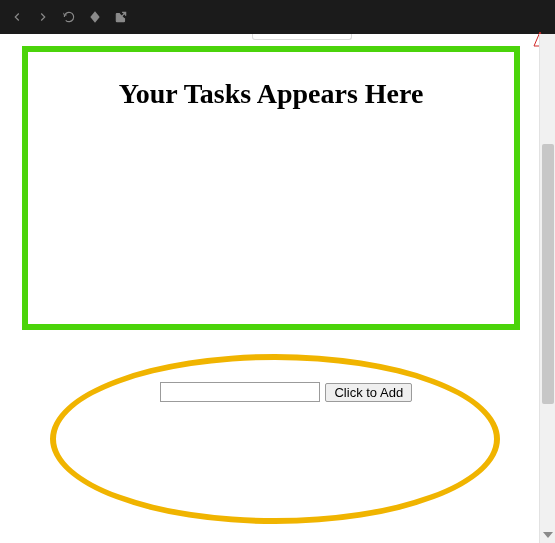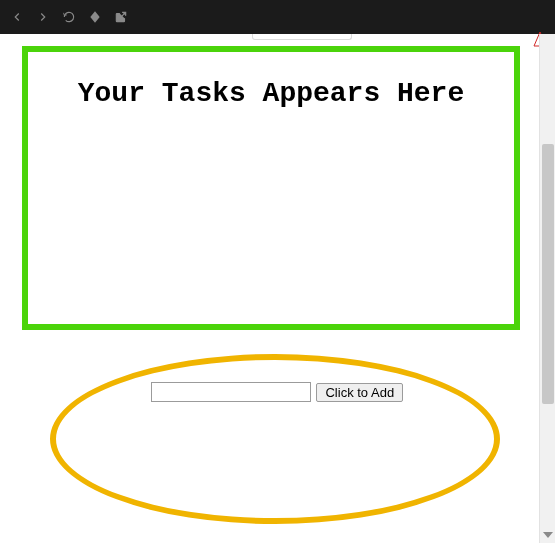--- a/index.html
+++ b/index.html
@@ -80,39 +80,39 @@
   .green-box {
     position:absolute;
     left:22px; top:12px;
     width:498px; height:284px;
     border:6px solid #4bd40a;
     background:#fff;
     padding-top:26px;
     text-align:center;
   }
   .green-box h1 {
-    font-family:Liberation Mono, monospace;
+    font-family:Liberation Serif, serif;
     font-weight:bold;
     font-size:28px;
     color:#000;
   }
 
   
   .orange-ellipse {
     position:absolute;
     left:50px; top:320px;
     width:450px; height:170px;
     border:6px solid #f0b400;
     border-radius:50%;
   }
 
   
   .form-row {
     position:absolute;
-    left:7px; top:348px;
+    left:16px; top:348px;
     width:540px;
     text-align:center;
     font-family: Arial, sans-serif;
     font-size:13px;
   }
   .task-input {
     width:160px;
     height:20px;
     border:1px solid #9b9b9b;
     font-size:13px;

